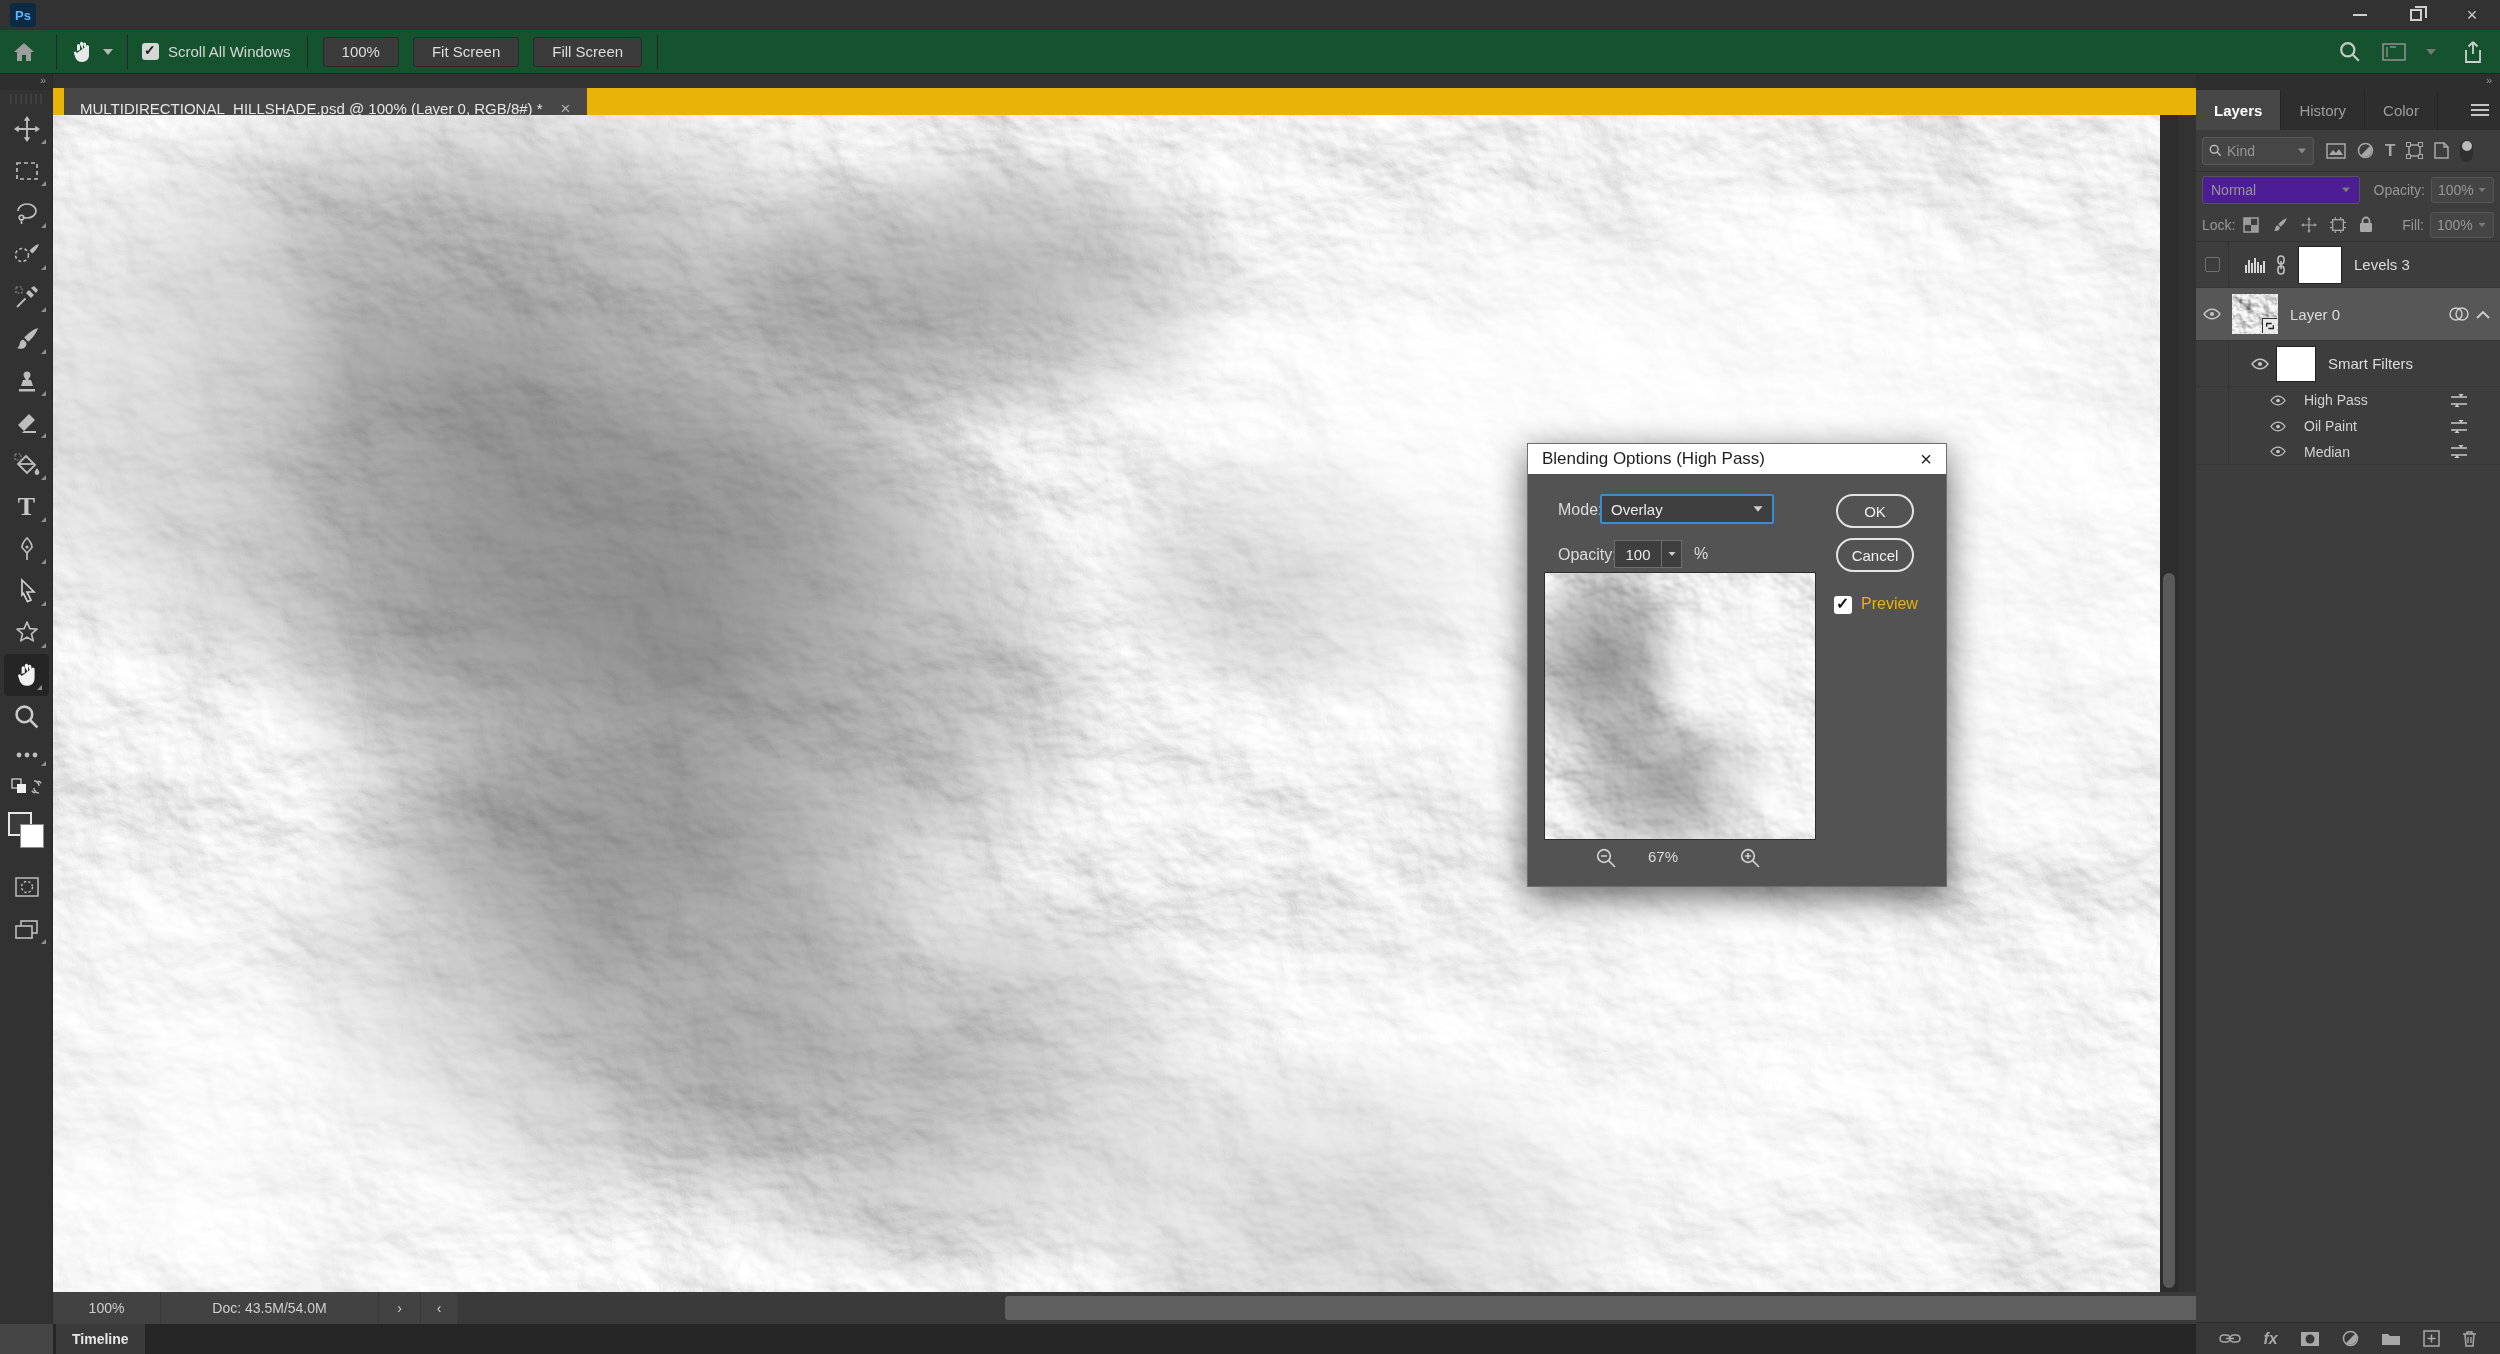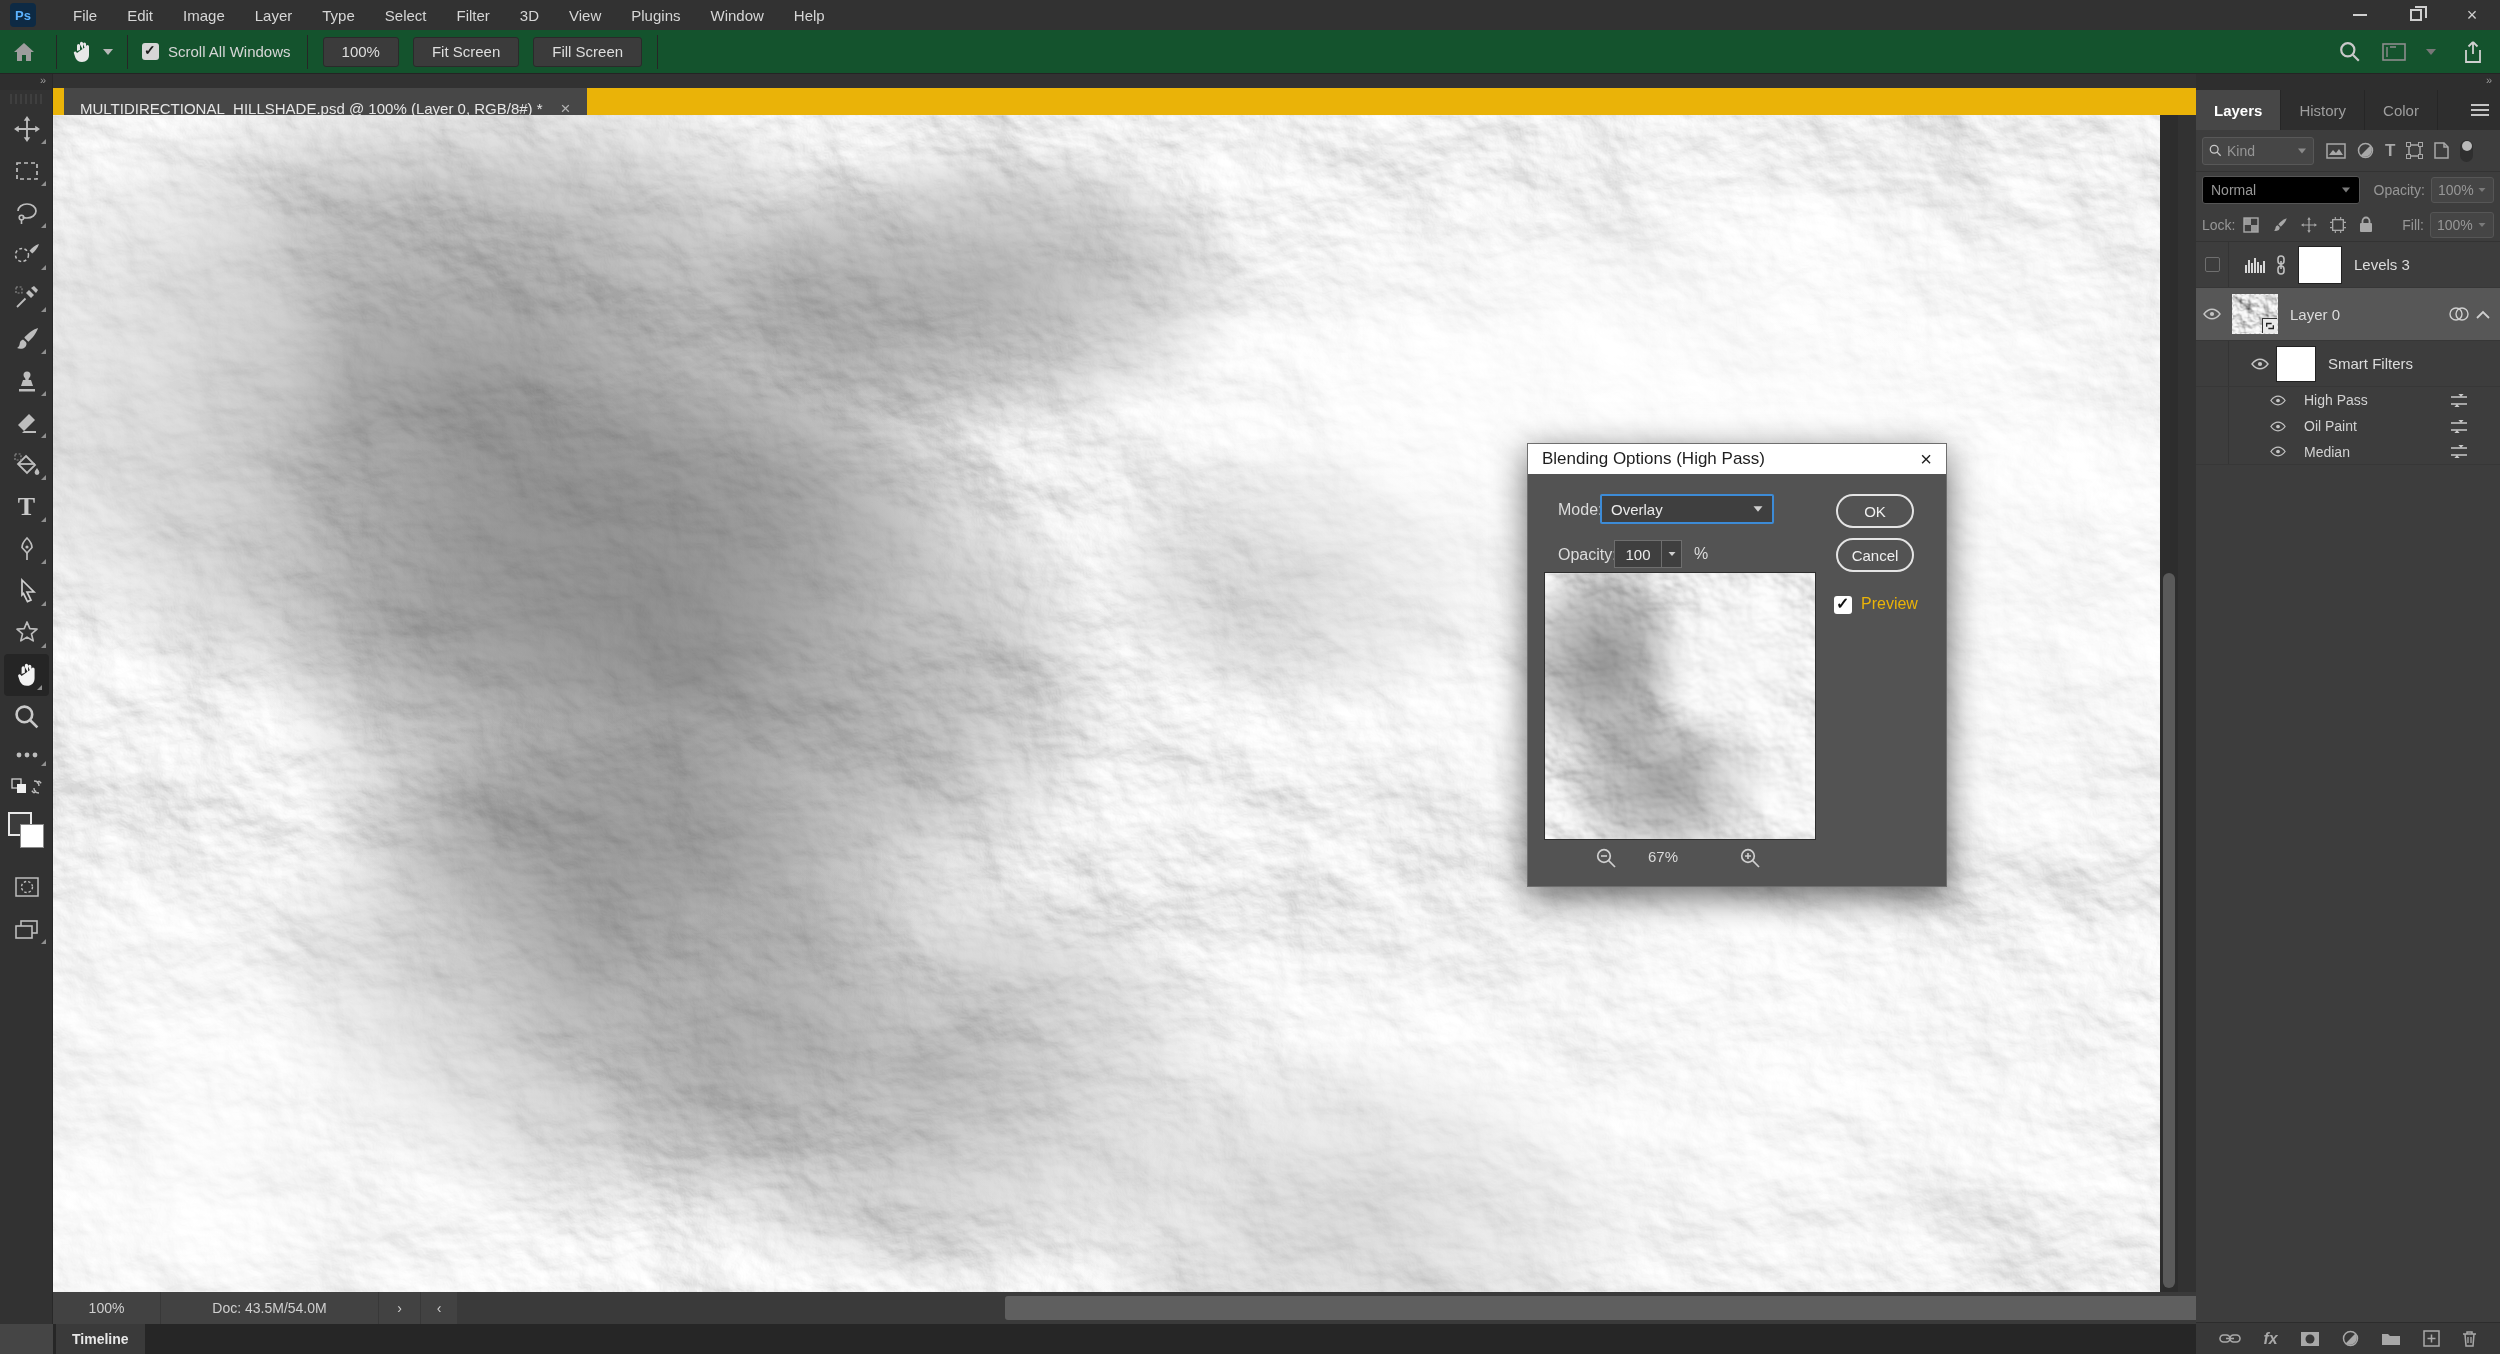--- a/index.html
+++ b/index.html
@@ -69,21 +69,21 @@
   .panel-head { height:16px; background:#2e2e2e; color:#9a9a9a; font-size:11px; text-align:right; padding-right:8px; }
   .panel-tabs { height:40px; background:#2e2e2e; display:flex; align-items:stretch; }
   .ptab { padding:0 18px; display:flex; align-items:center; font-size:15px; color:#9e9e9e; border-right:1px solid #262626; }
   .ptab.active { background:#474747; color:#ffffff; font-weight:bold; }
   .hamb { margin-left:auto; align-self:center; margin-right:10px; }
   .kindrow { height:42px; display:flex; align-items:center; padding:0 6px; border-bottom:1px solid #333; }
   .kindsel { width:112px; height:28px; background:#464646; border:1px solid #585858; border-radius:3px;
     display:flex; align-items:center; padding:0 6px; color:#969696; font-size:14px; }
   .kindicons { display:flex; align-items:center; gap:11px; margin-left:12px; }
   .blendrow { height:36px; display:flex; align-items:center; padding:0 6px; color:#979797; font-size:14px; }
-  .sel-dis { width:160px; height:28px; background:#000000; border:1px solid #565656; border-radius:3px;
+  .sel-dis { width:160px; height:28px; background:#4c1d95; border:1px solid #565656; border-radius:3px;
     display:flex; align-items:center; padding:0 8px; color:#979797; font-size:14px; }
   .valbox { height:26px; background:#454545; border:1px solid #565656; border-radius:3px; display:flex; align-items:center; padding:0 6px; color:#979797; font-size:14px; }
   .lockrow { height:34px; display:flex; align-items:center; padding:0 6px; color:#979797; font-size:14px; border-bottom:1px solid #333; }
   .lockicons { display:flex; align-items:center; gap:13px; margin-left:8px; }
   .layerlist { position:relative; }
   .lrow { position:relative; display:flex; align-items:center; border-bottom:1px solid #373737; }
   .lrow.selected { background:#575757; }
   .gutterline { position:absolute; left:32px; top:0; bottom:0; width:1px; background:#343434; }
   .eyebox { width:32px; display:flex; align-items:center; justify-content:center; flex:none; }
   .hidden-eye { width:15px; height:15px; border:1px solid #6f6f6f; border-radius:2px; }
@@ -171,34 +171,20 @@
       </g>
     <g id="mag">
         <circle cx="8" cy="8" r="6" fill="none" stroke="#c9c9c9" stroke-width="2"></circle>
         <path d="M12.5 12.5L18 18" stroke="#c9c9c9" stroke-width="2"></path>
       </g>
   </defs>
 </svg>
 
 <div class="abs titlebar">
   <div class="pslogo">Ps</div>
-  <div class="menus">
-    <span>File</span>
-    <span>Edit</span>
-    <span>Image</span>
-    <span>Layer</span>
-    <span>Type</span>
-    <span>Select</span>
-    <span>Filter</span>
-    <span>3D</span>
-    <span>View</span>
-    <span>Plugins</span>
-    <span>Window</span>
-    <span>Help</span>
-  </div>
   <div class="wincontrols">
     <div class="winbtn">
         <span class="min-glyph"></span>
       </div>
     <div class="winbtn">
         <span class="restore-glyph"></span>
       </div>
     <div class="winbtn">
         <span class="close-glyph">×</span>
       </div>

